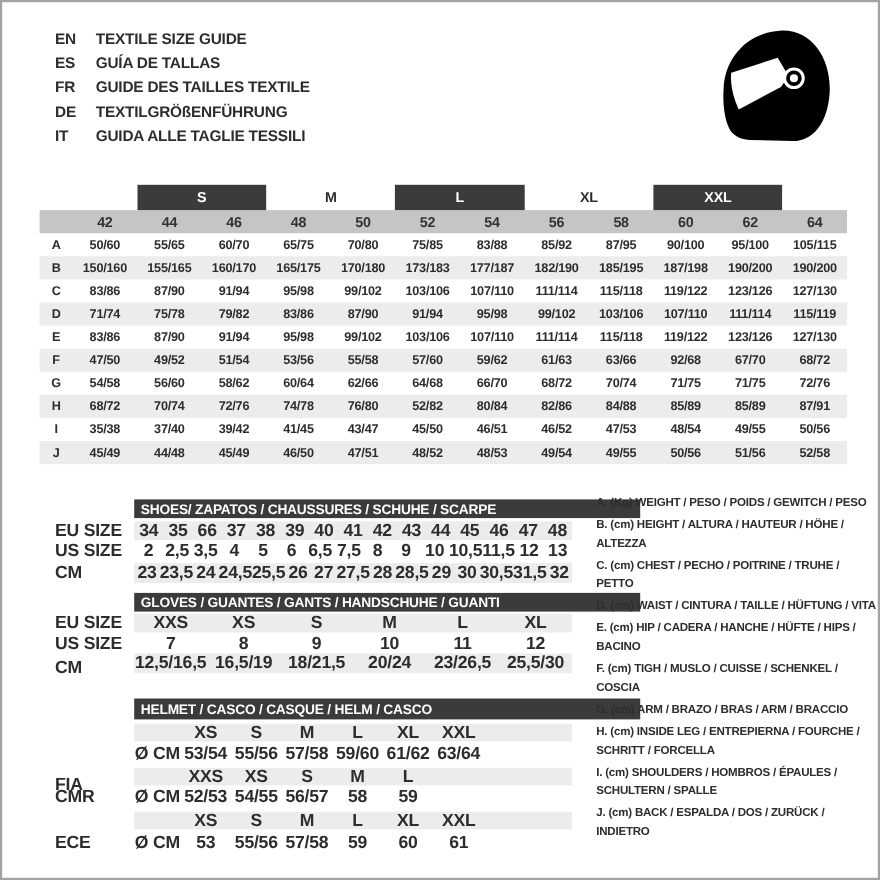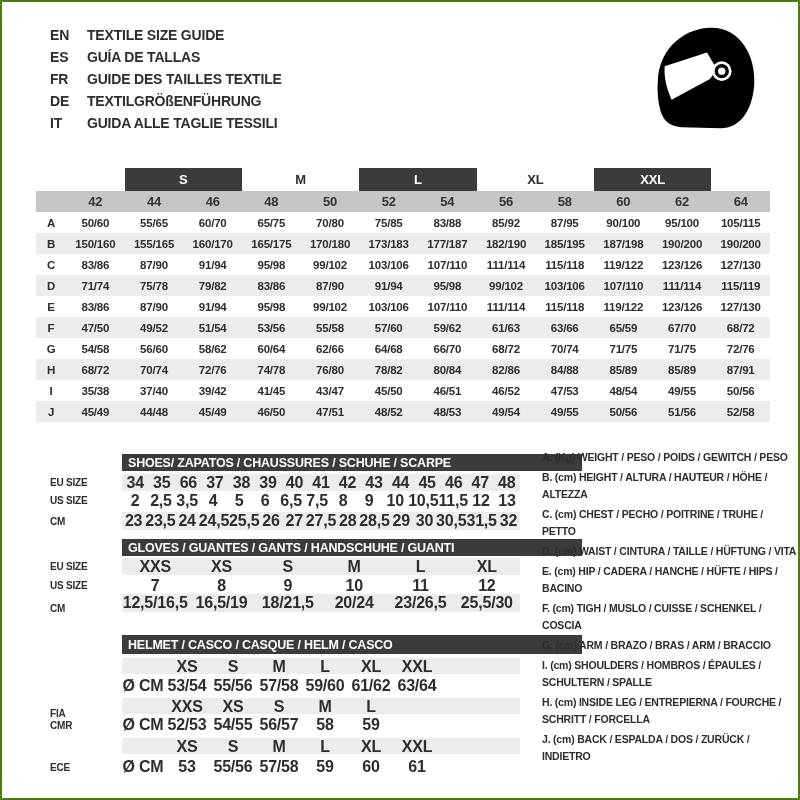--- a/index.html
+++ b/index.html
@@ -1,18 +1,18 @@
 <!DOCTYPE html>
 <html><head>
 <meta charset="utf-8">
 <style>
   html,body{margin:0;padding:0;background:#fff;}
   .page{
     position:relative;width:796px;height:796px;margin:0;
-    border:2px solid #4d7c0f;background:#ffffff;
+    border:2px solid #a3a3a3;background:#ffffff;
     font-family:"Liberation Sans",sans-serif;font-weight:700;color:#2d2d2d;
     letter-spacing:-0.2px;overflow:hidden;
   }
   
   .lang-list{position:absolute;left:48px;top:22px;}
   .lang-row{display:flex;height:22px;align-items:center;font-size:14px;}
   .lang-code{width:37px;}
   
   .helmet-pic{position:absolute;left:646px;top:16px;width:118px;height:122px;}
   
@@ -27,21 +27,21 @@
   .data-row.stripe{background:#ececec;}
   
   .sec{position:absolute;left:120px;width:460px;}
   .sec-bar{height:17px;background:#3b3b3b;color:#fff;font-size:12.5px;display:flex;align-items:center;padding-left:6px;}
   .srow{display:grid;align-items:center;text-align:center;font-size:16px;position:absolute;left:0;width:398px;}
   .srow.gray{background:#ececec;}
   .srow > div{display:flex;align-items:center;justify-content:center;}
   .cols-15{grid-template-columns:repeat(15,1fr);}
   .cols-6{grid-template-columns:repeat(6,1fr);}
   .cols-helmet{grid-template-columns:42px repeat(6,46px) 1fr;}
-  .outer-label{position:absolute;left:48px;width:70px;display:flex;align-items:center;font-size:10px;}
+  .outer-label{position:absolute;left:48px;width:70px;display:flex;align-items:center;font-size:16px;}
   
   .legend{position:absolute;left:540px;top:447px;width:257px;}
   .legend-item{font-size:10.5px;line-height:17px;margin-bottom:3px;}
 </style>
 </head>
 <body>
 
 <div class="page">
 
   <div class="lang-list">
@@ -179,21 +179,21 @@
           <div class="cell">F</div>
           <div class="cell">47/50</div>
           <div class="cell">49/52</div>
           <div class="cell">51/54</div>
           <div class="cell">53/56</div>
           <div class="cell">55/58</div>
           <div class="cell">57/60</div>
           <div class="cell">59/62</div>
           <div class="cell">61/63</div>
           <div class="cell">63/66</div>
-          <div class="cell">65/59</div>
+          <div class="cell">92/68</div>
           <div class="cell">67/70</div>
           <div class="cell">68/72</div>
         </div>
         <div class="grid-row data-row">
           <div class="cell">G</div>
           <div class="cell">54/58</div>
           <div class="cell">56/60</div>
           <div class="cell">58/62</div>
           <div class="cell">60/64</div>
           <div class="cell">62/66</div>
@@ -205,21 +205,21 @@
           <div class="cell">71/75</div>
           <div class="cell">72/76</div>
         </div>
         <div class="grid-row data-row stripe">
           <div class="cell">H</div>
           <div class="cell">68/72</div>
           <div class="cell">70/74</div>
           <div class="cell">72/76</div>
           <div class="cell">74/78</div>
           <div class="cell">76/80</div>
-          <div class="cell">78/82</div>
+          <div class="cell">52/82</div>
           <div class="cell">80/84</div>
           <div class="cell">82/86</div>
           <div class="cell">84/88</div>
           <div class="cell">85/89</div>
           <div class="cell">85/89</div>
           <div class="cell">87/91</div>
         </div>
         <div class="grid-row data-row">
           <div class="cell">I</div>
           <div class="cell">35/38</div>
@@ -413,18 +413,18 @@
     </div>
 
   <div class="legend">
       <div class="legend-item">A. (Kg) WEIGHT / PESO / POIDS / GEWITCH / PESO</div>
       <div class="legend-item">B. (cm) HEIGHT / ALTURA / HAUTEUR / HÖHE / ALTEZZA</div>
       <div class="legend-item">C. (cm) CHEST / PECHO / POITRINE / TRUHE / PETTO</div>
       <div class="legend-item">D. (cm) WAIST / CINTURA / TAILLE / HÜFTUNG / VITA</div>
       <div class="legend-item">E. (cm) HIP / CADERA / HANCHE / HÜFTE / HIPS / BACINO</div>
       <div class="legend-item">F. (cm) TIGH / MUSLO / CUISSE / SCHENKEL / COSCIA</div>
       <div class="legend-item">G. (cm) ARM / BRAZO / BRAS / ARM / BRACCIO</div>
+      <div class="legend-item">H. (cm) INSIDE LEG / ENTREPIERNA / FOURCHE / SCHRITT / FORCELLA</div>
       <div class="legend-item">I. (cm) SHOULDERS / HOMBROS / ÉPAULES / SCHULTERN / SPALLE</div>
-      <div class="legend-item">H. (cm) INSIDE LEG / ENTREPIERNA / FOURCHE / SCHRITT / FORCELLA</div>
       <div class="legend-item">J. (cm) BACK / ESPALDA / DOS / ZURÜCK / INDIETRO</div>
     </div>
 
 </div>
 
 </body></html>

